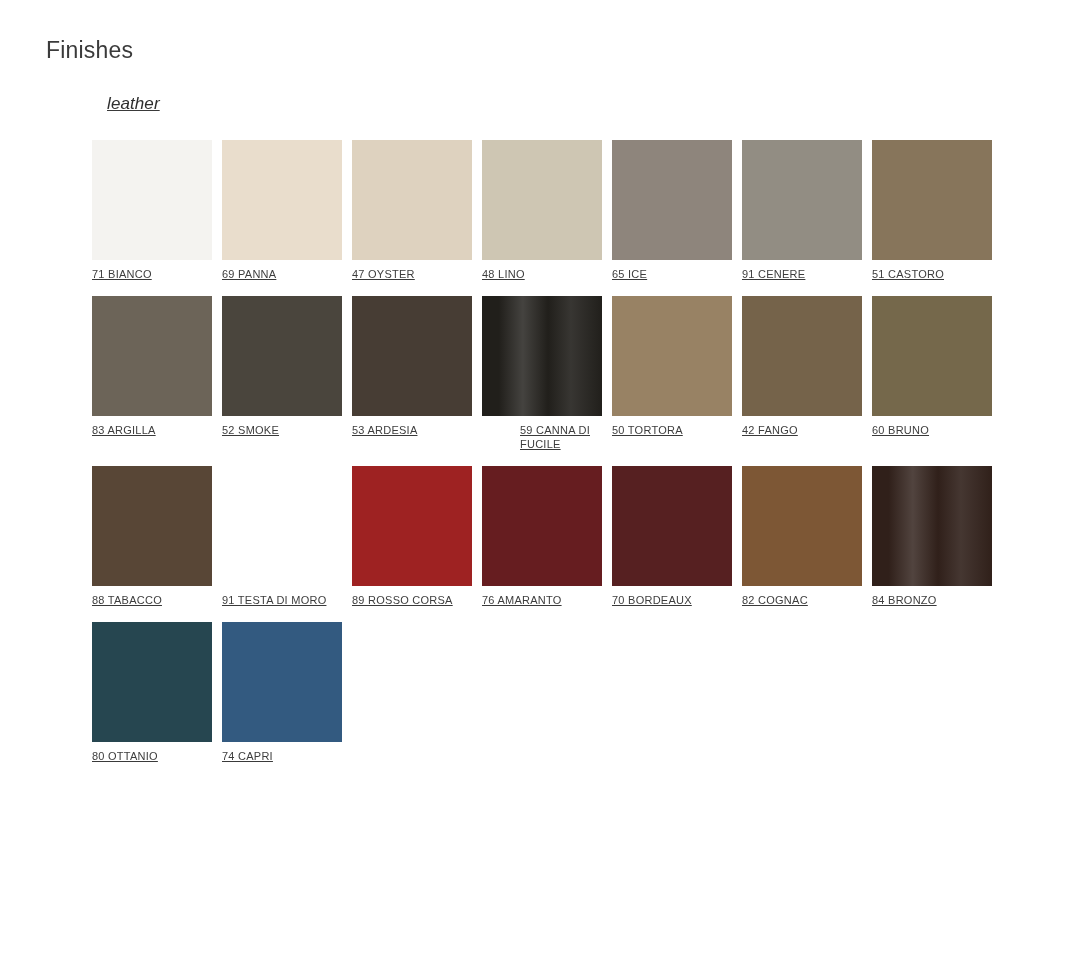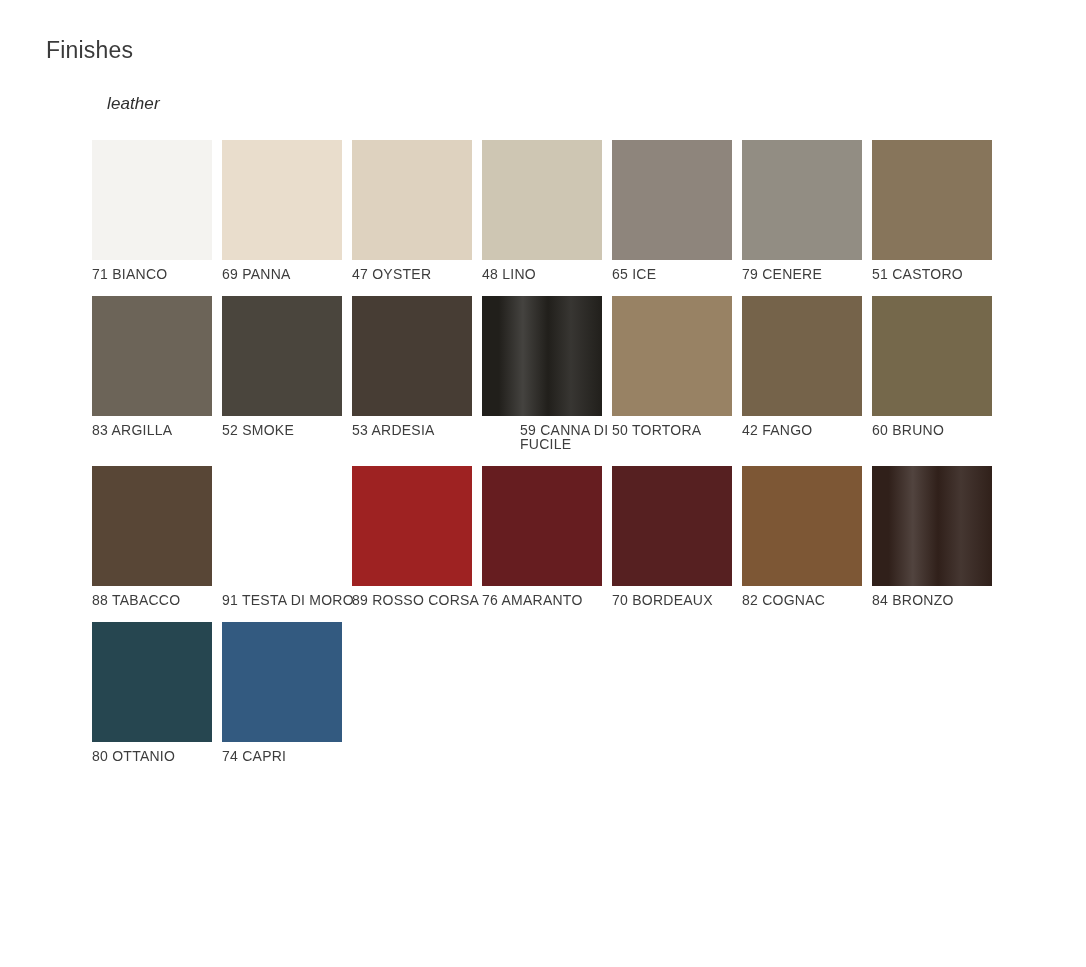--- a/index.html
+++ b/index.html
@@ -35,20 +35,21 @@
     color: #3b3b3b;
     margin: 0;
     line-height: 1.2;
   }
 
   .group {
     position: absolute;
     left: 92px;
     top: 94px;
     width: 960px;
+    text-decoration: underline;
   }
 
   .group-title {
     font-size: 17px;
     font-style: italic;
     font-weight: 400;
     color: #2e2e2e;
     letter-spacing: 0.1px;
     margin: 0 0 26px 0;
     line-height: 1.2;
@@ -68,21 +69,21 @@
     margin-bottom: 15px;
   }
 
   .swatch-chip {
     width: 120px;
     height: 120px;
     display: block;
   }
 
   .swatch-label {
-    font-size: 14px;
+    font-size: 11px;
     line-height: 14px;
     letter-spacing: 0.25px;
     color: #3d3d3d;
     margin-top: 7px;
     white-space: nowrap;
     font-weight: 400;
   }
 
   .swatch-label.wrap {
     white-space: normal;
@@ -116,21 +117,21 @@
         <div class="swatch-cell">
           <div class="swatch-chip" style="background: rgb(206, 198, 179);"></div>
           <div class="swatch-label">48 LINO</div>
         </div>
         <div class="swatch-cell">
           <div class="swatch-chip" style="background: rgb(142, 133, 124);"></div>
           <div class="swatch-label">65 ICE</div>
         </div>
         <div class="swatch-cell">
           <div class="swatch-chip" style="background: rgb(146, 141, 131);"></div>
-          <div class="swatch-label">79 CENERE</div>
+          <div class="swatch-label">91 CENERE</div>
         </div>
         <div class="swatch-cell">
           <div class="swatch-chip" style="background: rgb(135, 117, 91);"></div>
           <div class="swatch-label">51 CASTORO</div>
         </div>
         <div class="swatch-cell">
           <div class="swatch-chip" style="background: rgb(108, 100, 88);"></div>
           <div class="swatch-label">83 ARGILLA</div>
         </div>
         <div class="swatch-cell">

